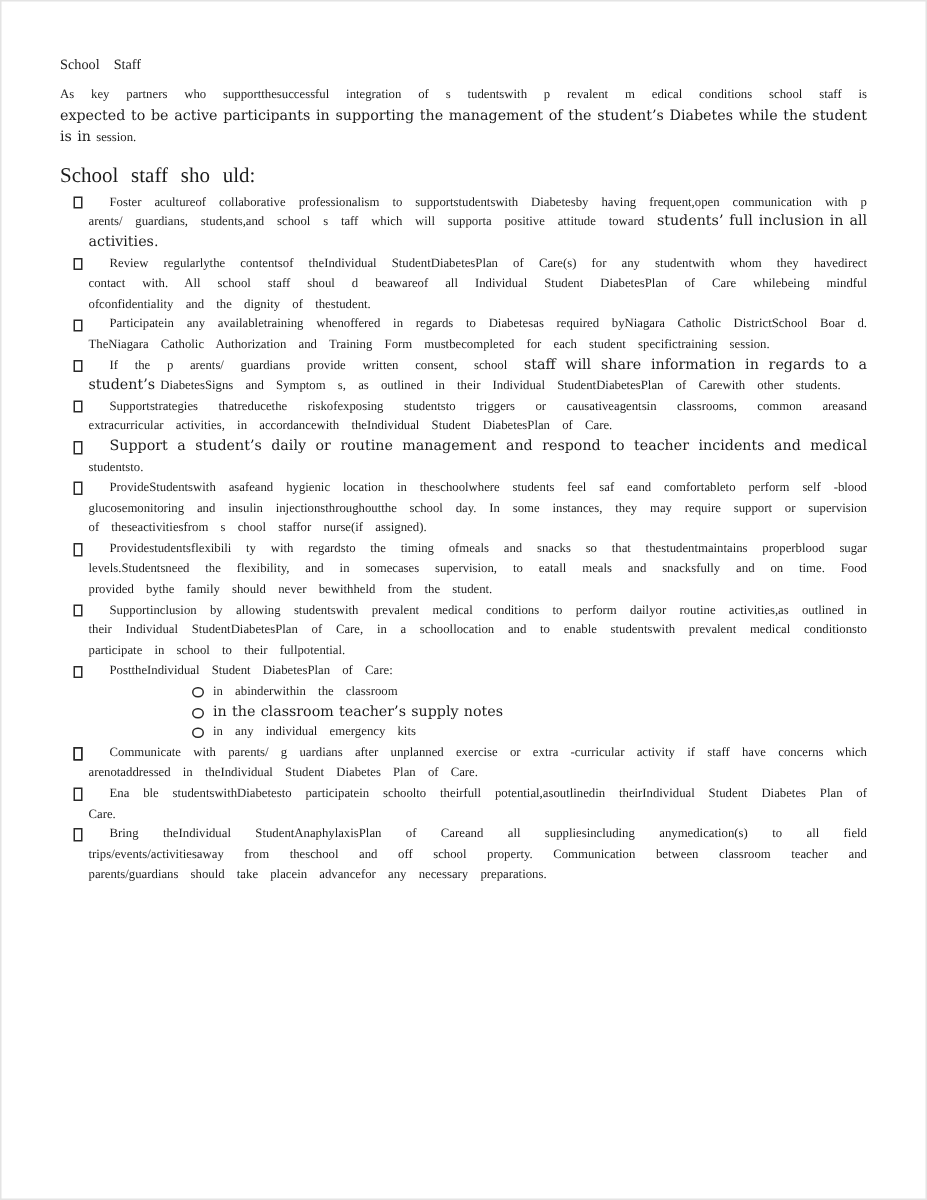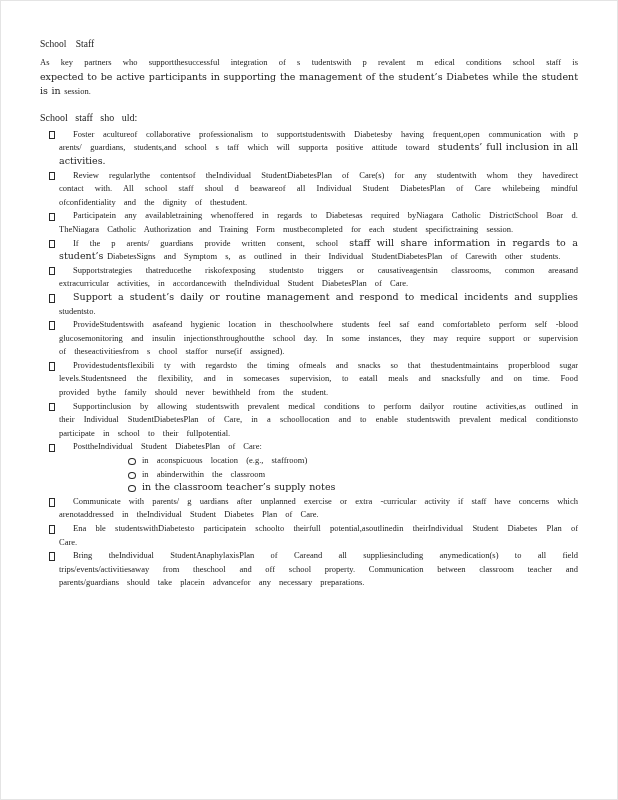--- a/index.html
+++ b/index.html
@@ -25,21 +25,21 @@
     line-height: 13px;
   }
   .intro {
     margin: 0 0 12px 0;
     text-align: justify;
     line-height: 14.6px;
     font-size: 8.5px;
     word-spacing: 6px;
   }
   .list-heading {
-    font-size: 10px;
+    font-size: 14px;
     word-spacing: 5px;
     margin: 0 0 4px 0;
     line-height: 13px;
   }
   .alt {
     font-family: "DejaVu Serif", serif;
     font-size: 9.5px;
     word-spacing: 0.5px;
     line-height: 1.05;
   }
@@ -105,33 +105,33 @@
   <li><span class="sq-marker"></span><span>Foster acultureof collaborative professionalism to supportstudentswith Diabetesby having frequent,open communication with p arents/ guardians, students,and school s taff which will supporta positive attitude toward </span><span class="alt">students’ full inclusion in all activities.</span></li>
 
   <li><span class="sq-marker"></span><span>Review regularlythe contentsof theIndividual StudentDiabetesPlan of Care(s) for any studentwith whom they havedirect contact with. All school staff shoul d beawareof all Individual Student DiabetesPlan of Care whilebeing mindful ofconfidentiality and the dignity of thestudent.</span></li>
 
   <li><span class="sq-marker"></span><span>Participatein any availabletraining whenoffered in regards to Diabetesas required byNiagara Catholic DistrictSchool Boar d. TheNiagara Catholic Authorization and Training Form mustbecompleted for each student specifictraining session.</span></li>
 
   <li><span class="sq-marker"></span><span>If the p arents/ guardians provide written consent, school </span><span class="alt">staff will share information in regards to a student’s </span><span>DiabetesSigns and Symptom s, as outlined in their Individual StudentDiabetesPlan of Carewith other students.</span></li>
 
   <li><span class="sq-marker"></span><span>Supportstrategies thatreducethe riskofexposing studentsto triggers or causativeagentsin classrooms, common areasand extracurricular activities, in accordancewith theIndividual Student DiabetesPlan of Care.</span></li>
 
-  <li><span class="sq-marker"></span><span class="alt">Support a student’s daily or routine management and respond to medical incidents and supplies </span><span>studentsto.</span></li>
+  <li><span class="sq-marker"></span><span class="alt">Support a student’s daily or routine management and respond to teacher incidents and medical </span><span>studentsto.</span></li>
 
   <li><span class="sq-marker"></span><span>ProvideStudentswith asafeand hygienic location in theschoolwhere students feel saf eand comfortableto perform self -blood glucosemonitoring and insulin injectionsthroughoutthe school day. In some instances, they may require support or supervision of theseactivitiesfrom s chool staffor nurse(if assigned).</span></li>
 
   <li><span class="sq-marker"></span><span>Providestudentsflexibili ty with regardsto the timing ofmeals and snacks so that thestudentmaintains properblood sugar levels.Studentsneed the flexibility, and in somecases supervision, to eatall meals and snacksfully and on time. Food provided bythe family should never bewithheld from the student.</span></li>
 
   <li><span class="sq-marker"></span><span>Supportinclusion by allowing studentswith prevalent medical conditions to perform dailyor routine activities,as outlined in their Individual StudentDiabetesPlan of Care, in a schoollocation and to enable studentswith prevalent medical conditionsto participate in school to their fullpotential.</span></li>
 
   <li><span class="sq-marker"></span><span>PosttheIndividual Student DiabetesPlan of Care:</span>
     <ul class="sub">
-      <li><span class="o-marker"></span><span>in aconspicuous location (e.g., staffroom)</span></li>
       <li><span class="o-marker"></span><span>in abinderwithin the classroom</span></li>
       <li><span class="o-marker"></span><span class="alt">in the classroom teacher’s supply notes</span></li>
+      <li><span class="o-marker"></span><span>in any individual emergency kits</span></li>
     </ul>
   </li>
 
   <li><span class="sq-marker"></span></li>
 
 
   <li><span class="sq-marker"></span><span>Communicate with parents/ g uardians after unplanned exercise or extra -curricular activity if staff have concerns which arenotaddressed in theIndividual Student Diabetes Plan of Care.</span></li>
 
   <li><span class="sq-marker"></span><span>Ena ble studentswithDiabetesto participatein schoolto theirfull potential,asoutlinedin theirIndividual Student Diabetes Plan of Care.</span></li>
 

